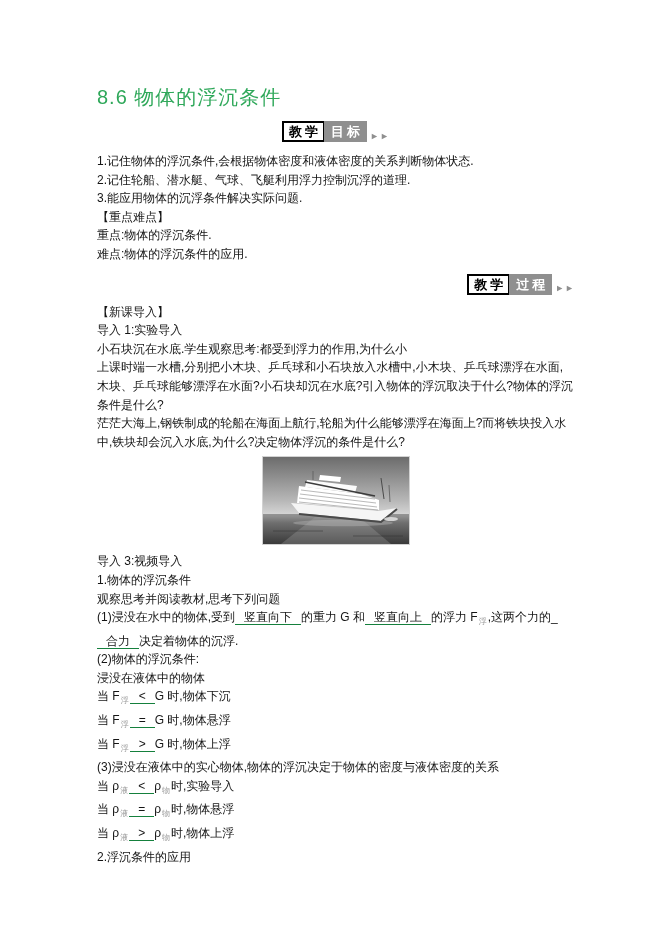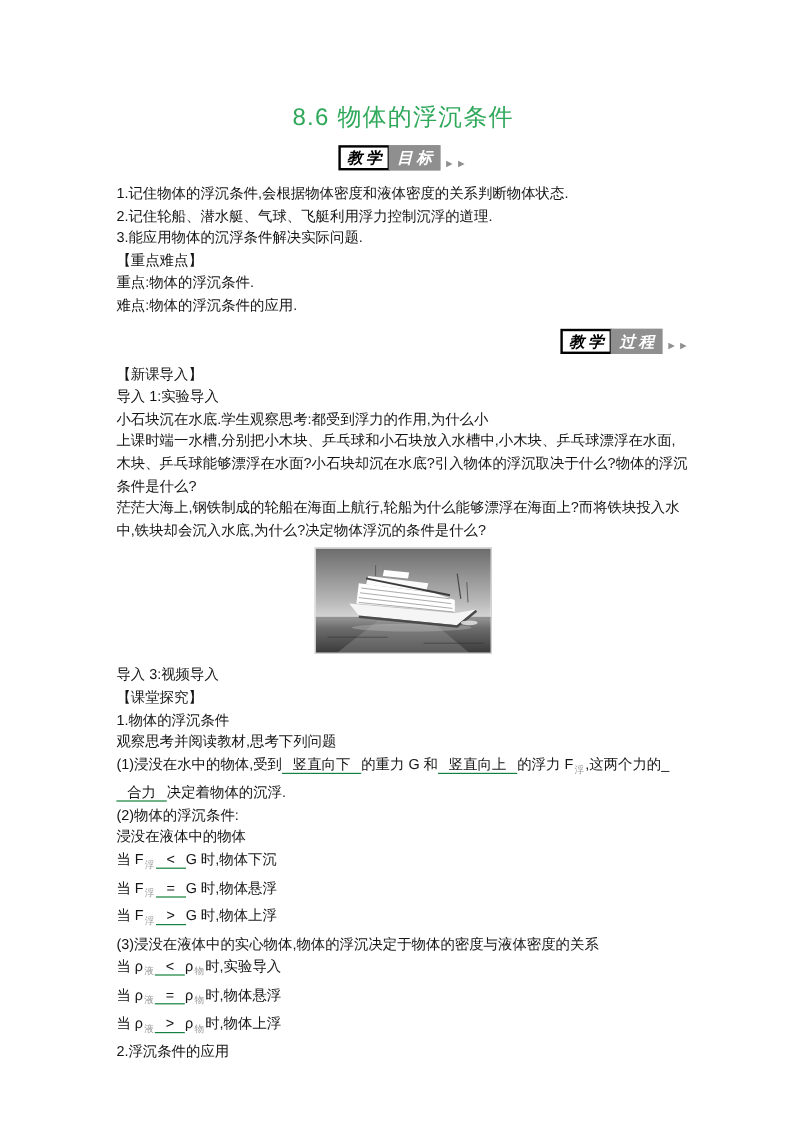--- a/index.html
+++ b/index.html
@@ -3,24 +3,24 @@
 <meta charset="utf-8">
 <style>
   html,body{margin:0;padding:0;background:#ffffff;}
   body{
     width:661px;height:935px;overflow:hidden;
     font-family:"Liberation Sans","DejaVu Sans",sans-serif;
     color:#151515;
   }
   .doc{padding:84px 86px 0 97px;}
   .title{
-    margin:0 0 10px 0;text-align:center;
+    margin:0 0 10px 0;text-align:left;
     font-size:20px;font-weight:400;color:#2fa85a;letter-spacing:1px;
   }
-  .badge-row{text-align:center;margin:4px 0 10px 0;font-style:italic;}
+  .badge-row{text-align:center;margin:4px 0 10px 0;}
   .badge{display:inline-block;vertical-align:middle;white-space:nowrap;}
   .badge-left{
     display:inline-block;border:2px solid #000;background:#fff;color:#000;
     font-size:13px;font-weight:700;letter-spacing:3px;line-height:17px;
     padding:0 2px 0 5px;vertical-align:middle;
   }
   .badge-right{
     display:inline-block;border:2px solid #8f8f8f;background:#8f8f8f;color:#fff;
     font-size:13px;font-weight:700;letter-spacing:3px;line-height:17px;
     padding:0 2px 0 5px;vertical-align:middle;margin-left:-1px;
@@ -118,21 +118,20 @@
 
         <ellipse cx="128" cy="62" rx="7" ry="2" fill="#e8e8e8" opacity="0.8"></ellipse>
         <line x1="10" y1="74" x2="60" y2="74" stroke="#2f2f2f" stroke-width="0.8" opacity="0.6"></line>
         <line x1="90" y1="79" x2="140" y2="79" stroke="#2f2f2f" stroke-width="0.8" opacity="0.6"></line>
       </svg>
     </span>
   </div>
 
   <div class="lines">
       <div class="line"><span class="plain">导入 3:视频导入</span></div>
-      <div class="line"><span class="plain">【课堂探究】</span></div>
       <div class="line"><span class="plain">1.物体的浮沉条件</span></div>
       <div class="line"><span class="plain">观察思考并阅读教材,思考下列问题</span></div>
       <div class="line"><span class="plain">(1)浸没在水中的物体,受到</span><span class="blank">竖直向下</span><span class="plain">的重力 G 和</span><span class="blank">竖直向上</span><span class="plain">的浮力 F</span><span class="subscript">浮</span><span class="plain">,这两个力的_</span></div>
       <div class="line"><span class="blank">合力</span><span class="plain">决定着物体的沉浮.</span></div>
       <div class="line"><span class="plain">(2)物体的浮沉条件:</span></div>
       <div class="line"><span class="plain">浸没在液体中的物体</span></div>
       <div class="line"><span class="plain">当 F</span><span class="subscript">浮</span><span class="blank">&lt;</span><span class="plain">G 时,物体下沉</span></div>
       <div class="line"><span class="plain">当 F</span><span class="subscript">浮</span><span class="blank">=</span><span class="plain">G 时,物体悬浮</span></div>
       <div class="line"><span class="plain">当 F</span><span class="subscript">浮</span><span class="blank">&gt;</span><span class="plain">G 时,物体上浮</span></div>
       <div class="line"><span class="plain">(3)浸没在液体中的实心物体,物体的浮沉决定于物体的密度与液体密度的关系</span></div>

